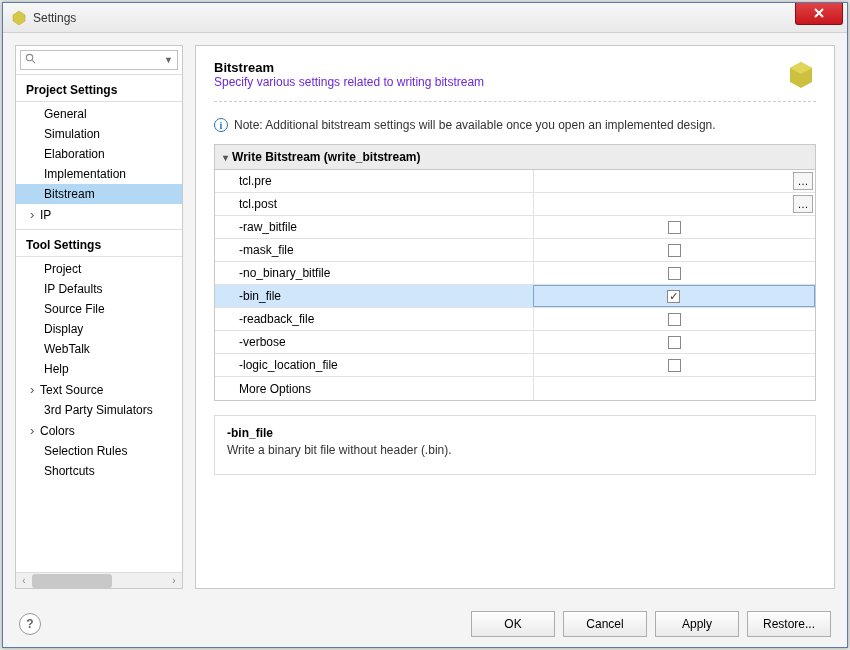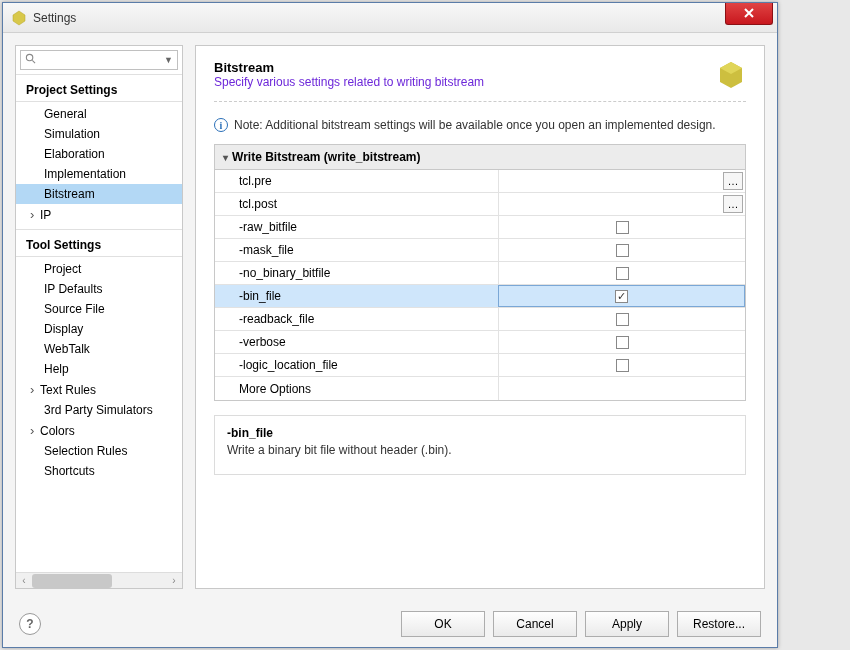--- a/index.html
+++ b/index.html
@@ -1,18 +1,18 @@
 <!DOCTYPE html>
 <html><head>
 <meta charset="utf-8">
 <style>
 * { box-sizing: border-box; margin: 0; padding: 0; }
 body { font-family: "Segoe UI", Tahoma, sans-serif; font-size: 12px; background: #e8e8e8; width: 850px; height: 650px; overflow: hidden; }
 
-.window { width: 776px; height: 646px; margin: 2px; background: #fff; border: 1px solid #5a7ca8; display: flex; flex-direction: column; box-shadow: 0 0 4px rgba(0,0,0,0.3); }
+.window { width: 846px; height: 646px; margin: 2px; background: #fff; border: 1px solid #5a7ca8; display: flex; flex-direction: column; box-shadow: 0 0 4px rgba(0,0,0,0.3); }
 
 .titlebar { height: 30px; background: linear-gradient(to bottom, #f7f7f7, #e9e9e9); display: flex; align-items: center; padding: 0 0 0 8px; border-bottom: 1px solid #d0d0d0; }
 .titlebar .app-icon { width: 16px; height: 16px; margin-right: 6px; }
 .titlebar .title { flex: 1; font-size: 12px; color: #333; }
 .close-btn { width: 48px; height: 22px; background: linear-gradient(to bottom, #e04343, #c8171e); border: 1px solid #8b1014; border-top: none; border-radius: 0 0 3px 3px; display: flex; align-items: center; justify-content: center; margin-right: 4px; margin-top: -8px; cursor: pointer; }
 .close-btn svg { width: 12px; height: 12px; }
 
 .content { flex: 1; display: flex; padding: 12px; gap: 12px; background: #f4f4f4; overflow: hidden; }
 
 .sidebar { width: 168px; background: #fff; border: 1px solid #c8c8c8; display: flex; flex-direction: column; }
@@ -109,21 +109,21 @@
           <div class="tree-item selected">Bitstream</div>
           <div class="tree-item expandable">IP</div>
           <div class="tree-sep"></div>
           <div class="tree-header">Tool Settings</div>
           <div class="tree-item">Project</div>
           <div class="tree-item">IP Defaults</div>
           <div class="tree-item">Source File</div>
           <div class="tree-item">Display</div>
           <div class="tree-item">WebTalk</div>
           <div class="tree-item">Help</div>
-          <div class="tree-item expandable">Text Rules</div>
+          <div class="tree-item expandable">Text Source</div>
           <div class="tree-item">3rd Party Simulators</div>
           <div class="tree-item expandable">Colors</div>
           <div class="tree-item">Selection Rules</div>
           <div class="tree-item">Shortcuts</div>
         </div>
       <div class="hscroll">
         <div class="arrow">‹</div>
         <div class="track">
             <div class="thumb"></div>
           </div>

